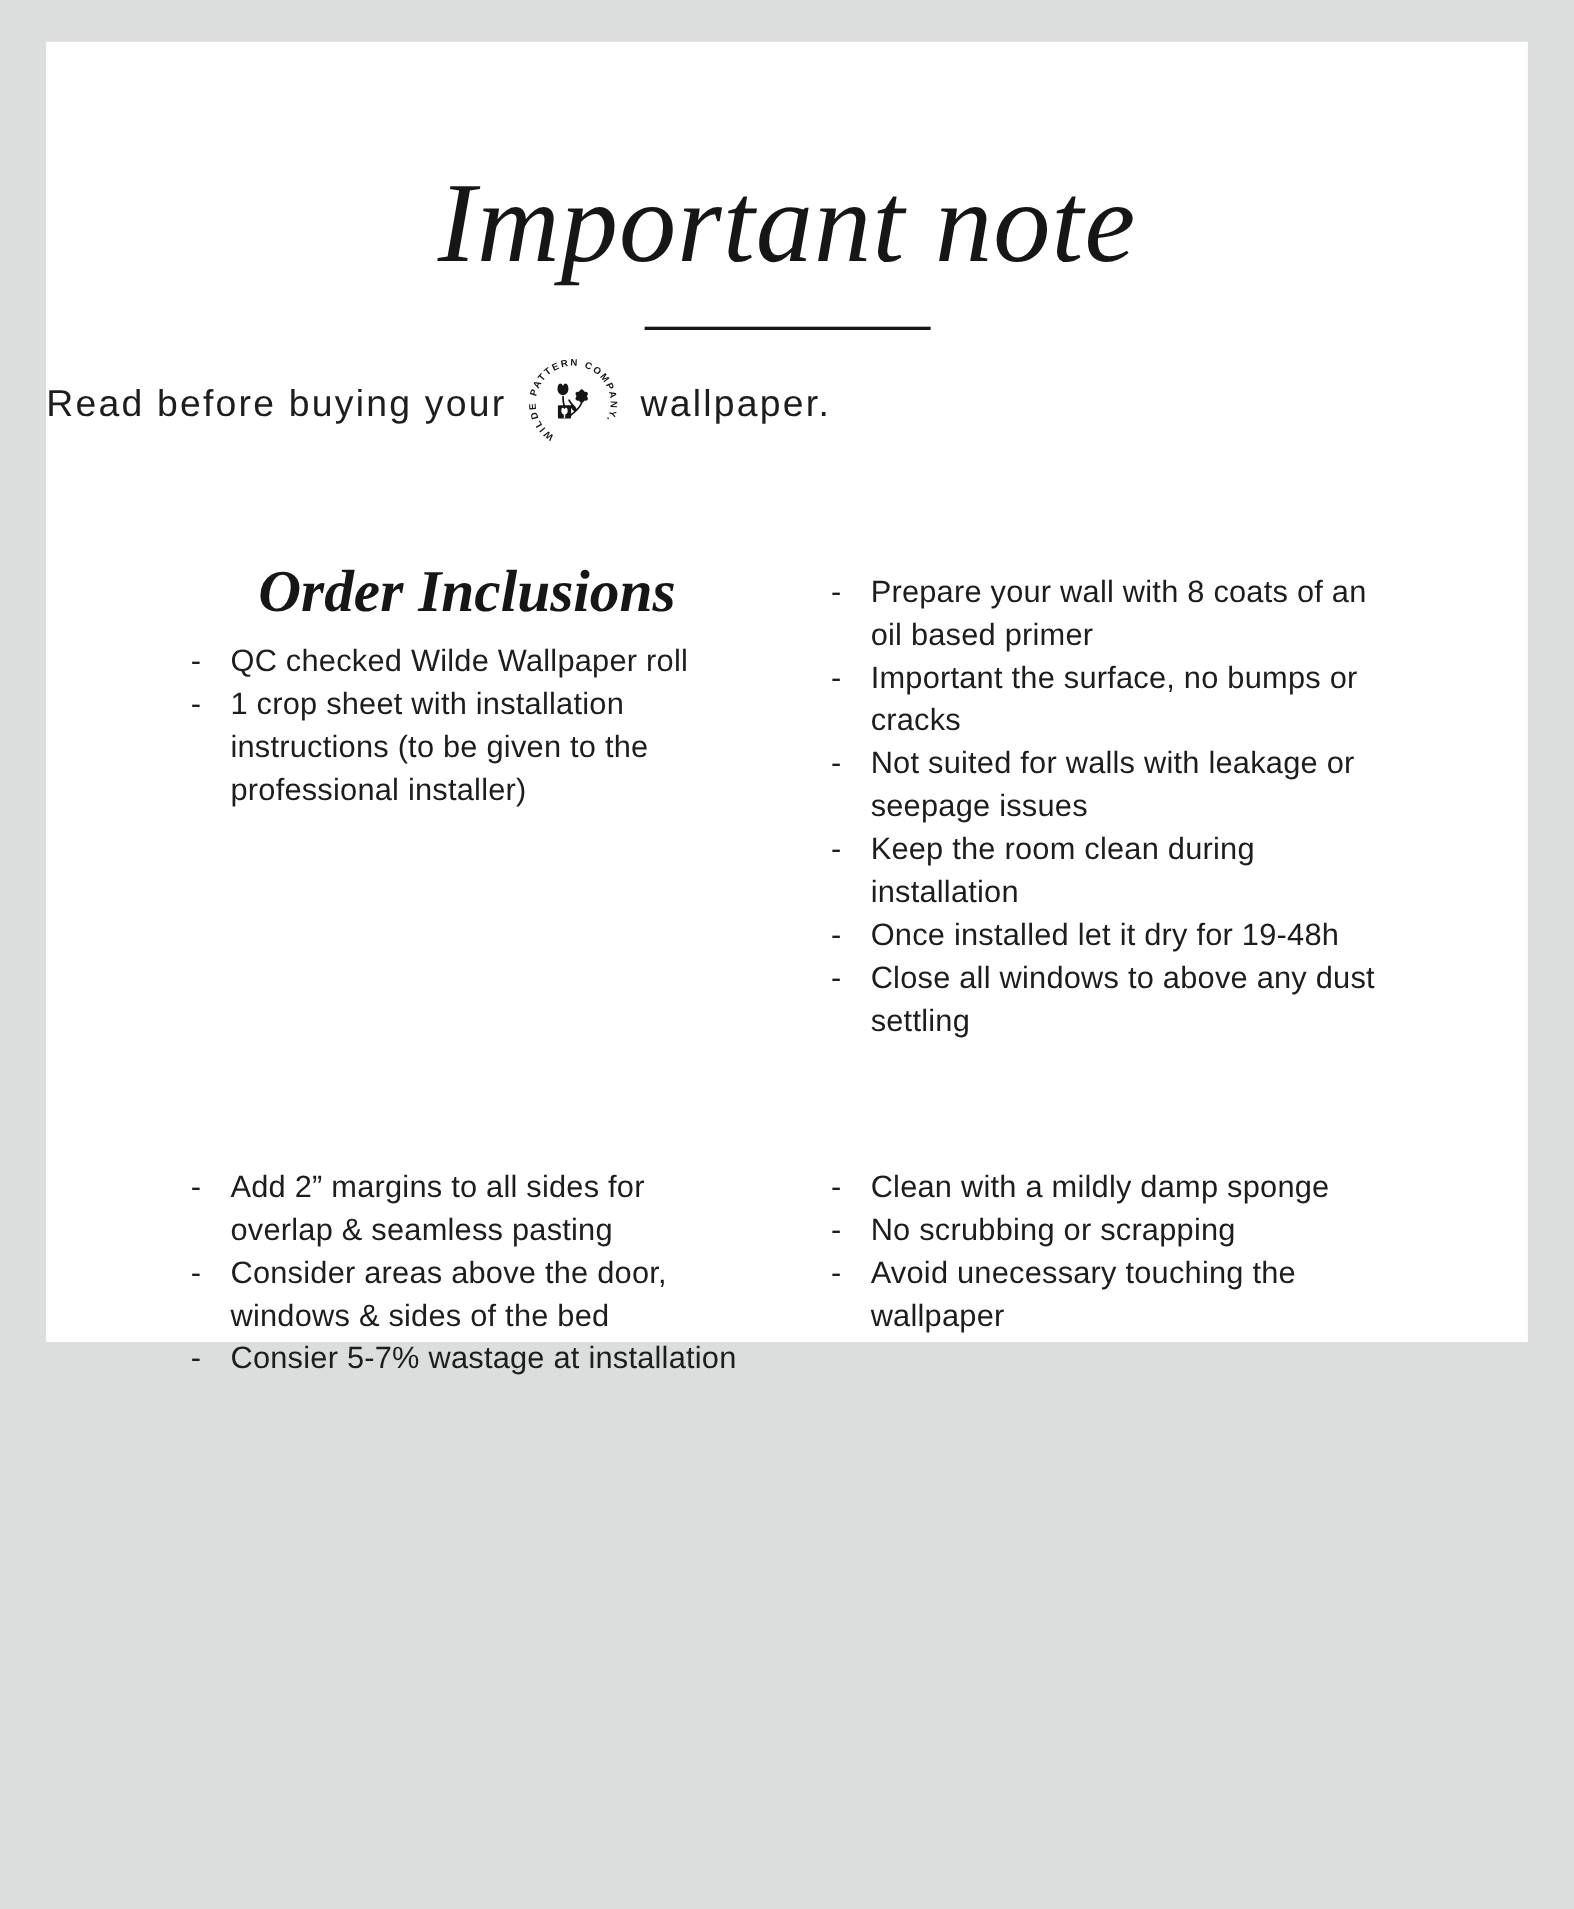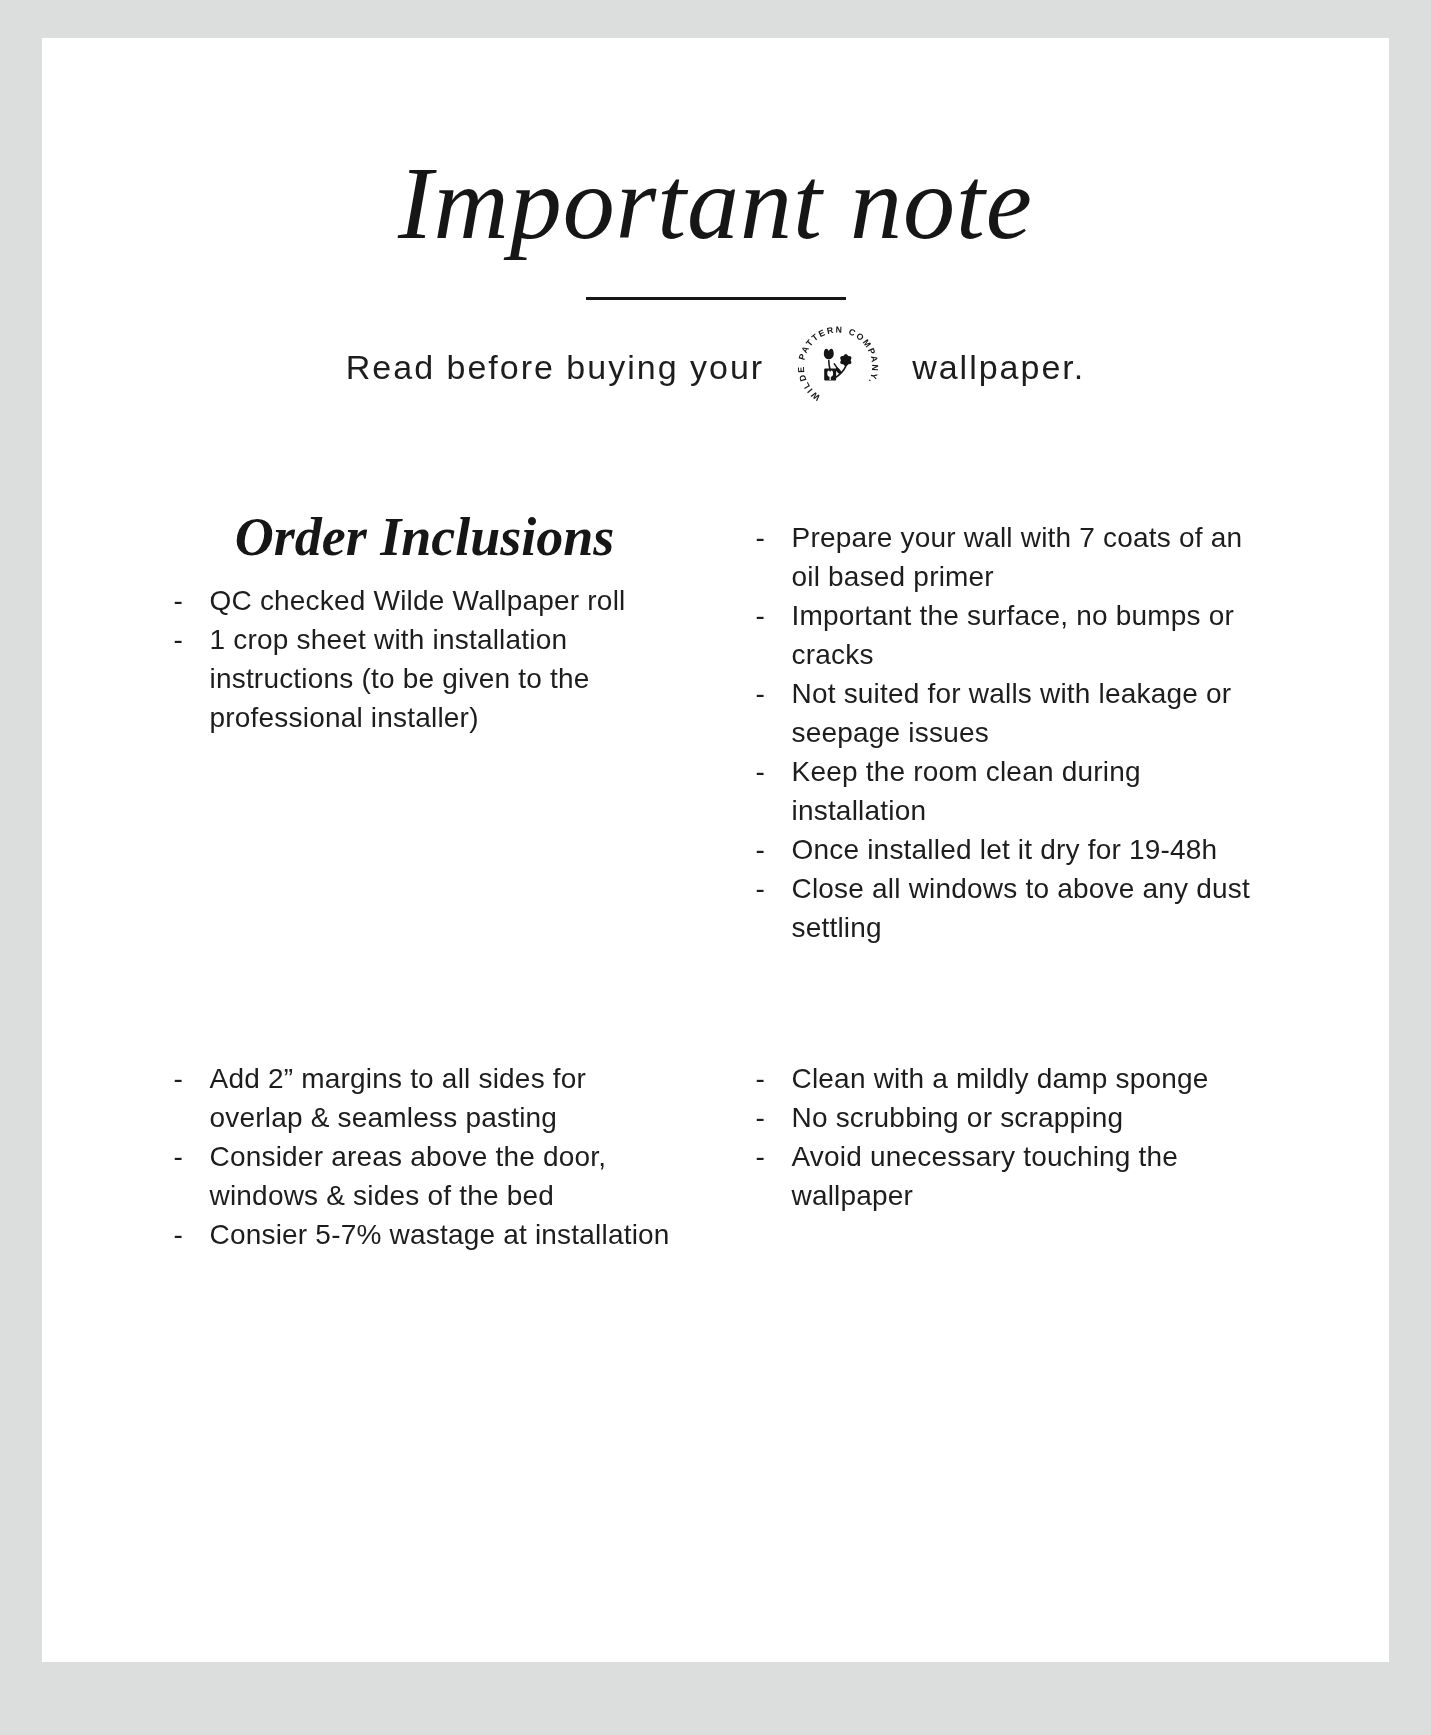--- a/index.html
+++ b/index.html
@@ -3,39 +3,39 @@
 <meta charset="utf-8">
 <style>
   html,body{margin:0;padding:0;}
   body{
     width:1431px;height:1735px;position:relative;
     background:var(--bg,#dcdddd);
     font-family:"Liberation Sans", sans-serif;
     overflow:hidden;
   }
   .card{
-    position:absolute;left:42px;top:38px;width:1347px;height:1624px;
+    position:absolute;left:42px;top:38px;width:1347px;height:1182px;
     background:var(--card,#ffffff);
   }
   .page-title{
     margin:105px 0 0;
     text-align:center;
     font-family:"Liberation Serif","DejaVu Serif",serif;
     font-style:italic;font-weight:400;
     font-size:104px;line-height:1.15;
     letter-spacing:1px;
     color:var(--ink,#161616);
   }
   .divider{
     width:260px;height:3px;background:var(--ink,#161616);
     margin:34px auto 0;
   }
   .subtitle{
     margin-top:22px;height:92px;
-    display:flex;align-items:center;justify-content:center;gap:28px;
+    display:flex;align-items:center;gap:15px;
     font-size:34px;letter-spacing:2px;color:#1d1d1d;
   }
   .logo{flex:0 0 auto;width:92px;height:92px;display:block;}
   .sections-grid{
     margin-top:92px;
     display:grid;
     grid-template-columns:502px 502px;
     column-gap:80px;
     row-gap:100px;
     justify-content:center;
@@ -115,21 +115,21 @@
             <li class="item">
               <span class="dash">-</span>
               <span class="item-text">1 crop sheet with installation instructions (to be given to the professional installer)</span>
             </li>
           </ul>
         </section>
         <section class="section">
           <ul class="items">
             <li class="item">
               <span class="dash">-</span>
-              <span class="item-text">Prepare your wall with 7 coats of an oil based primer</span>
+              <span class="item-text">Prepare your wall with 8 coats of an oil based primer</span>
             </li>
             <li class="item">
               <span class="dash">-</span>
               <span class="item-text">Important the surface, no bumps or cracks</span>
             </li>
             <li class="item">
               <span class="dash">-</span>
               <span class="item-text">Not suited for walls with leakage or seepage issues</span>
             </li>
             <li class="item">

